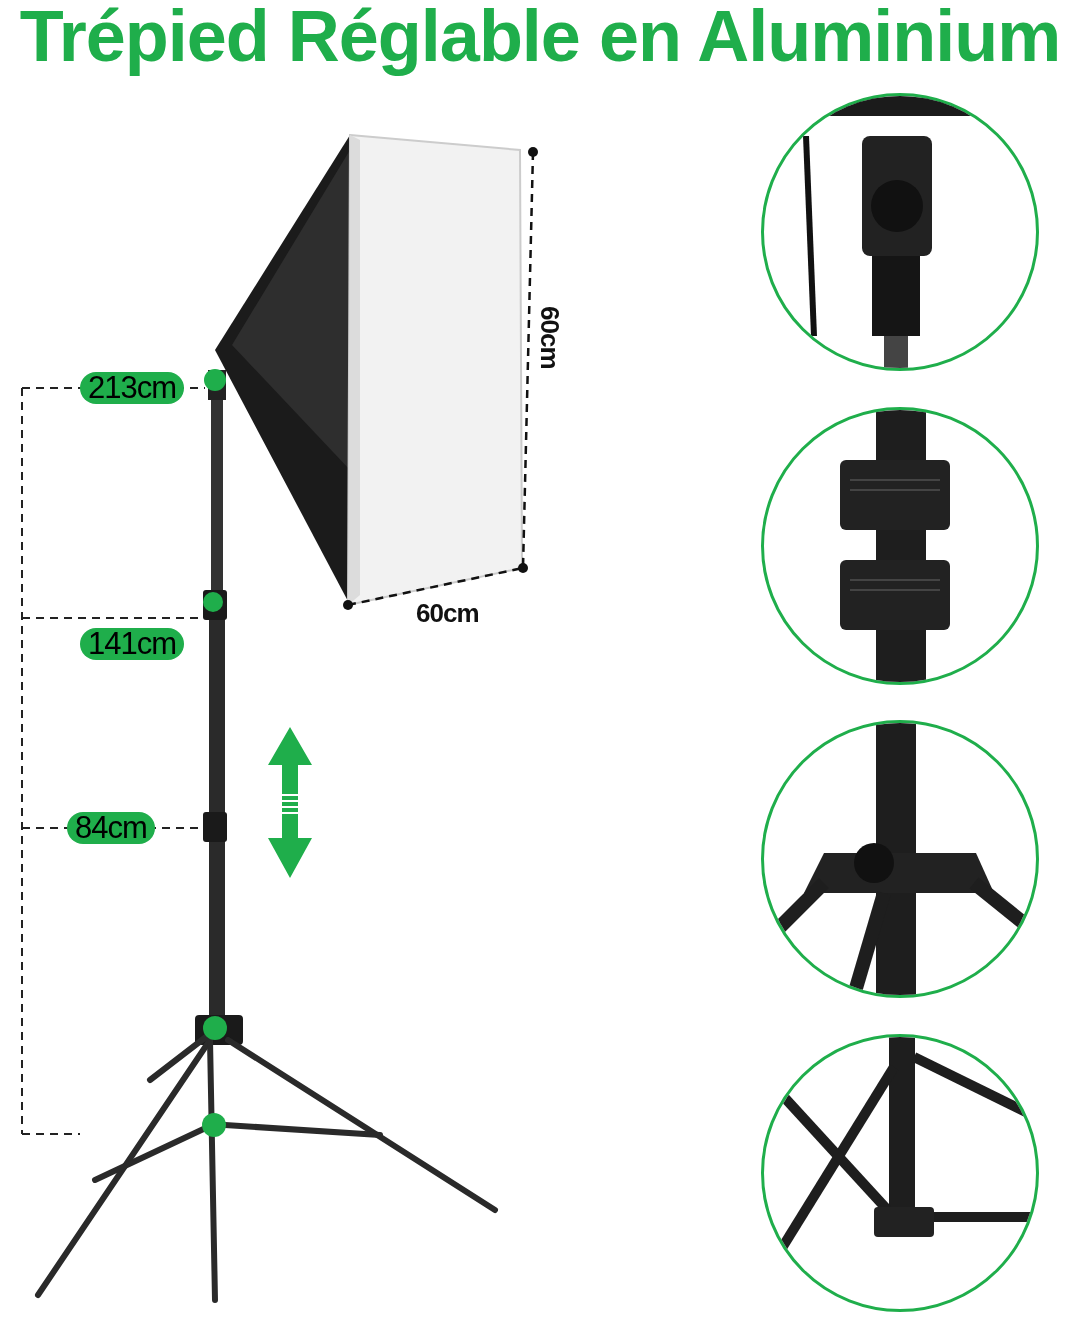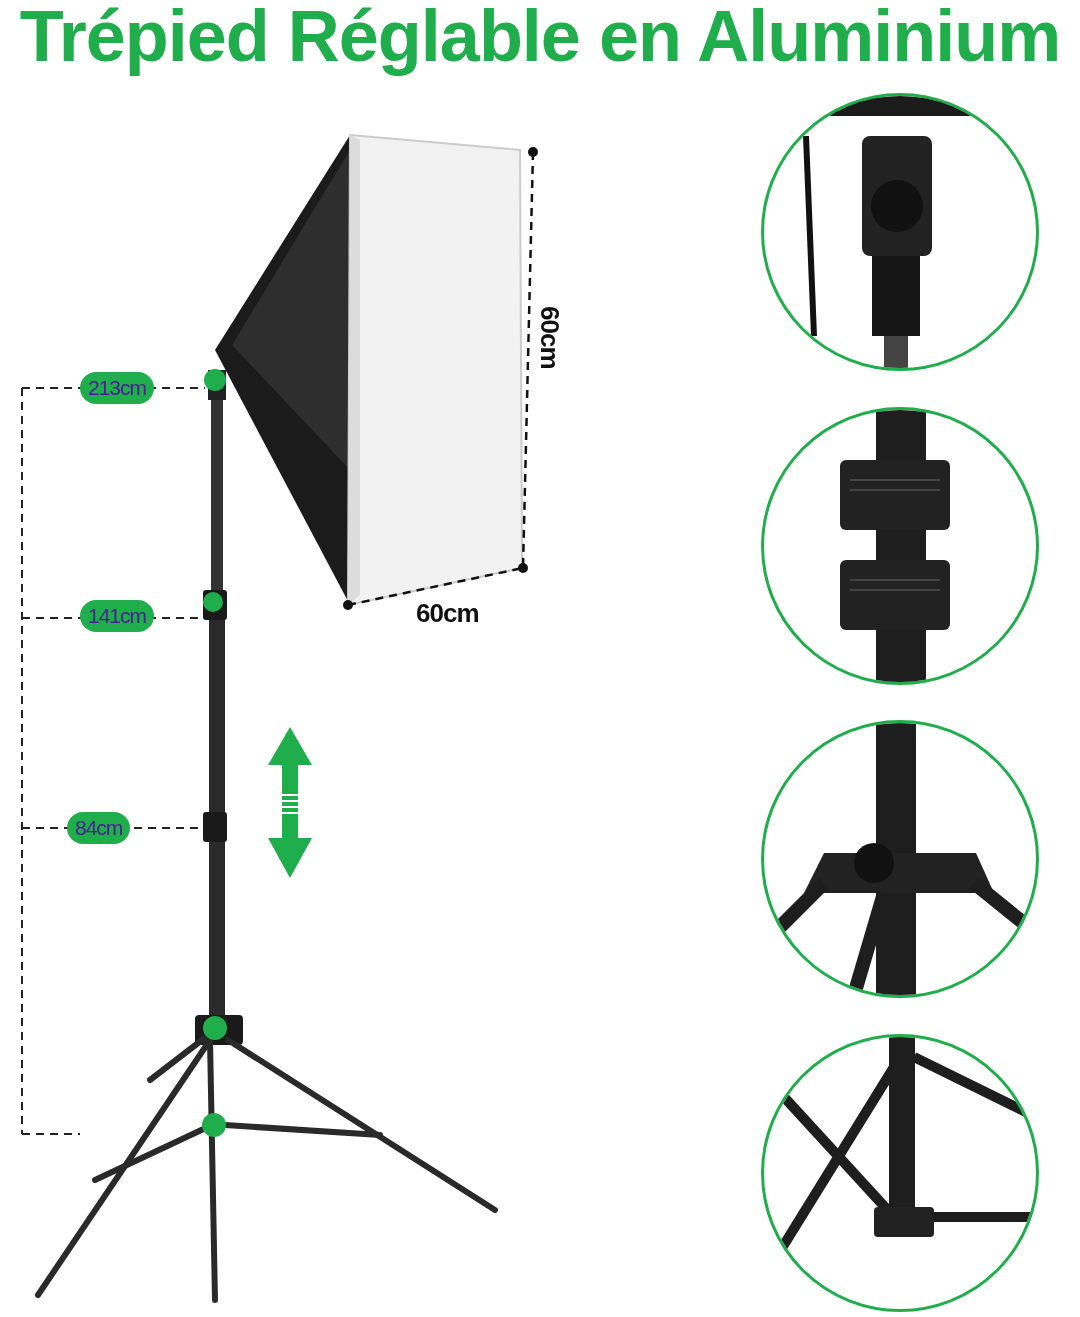--- a/index.html
+++ b/index.html
@@ -1,19 +1,19 @@
 <!DOCTYPE html>
 <html><head>
 <meta charset="utf-8">
 <style>
   html,body{margin:0;padding:0;background:#fff;}
   body{width:1080px;height:1317px;position:relative;overflow:hidden;font-family:"Liberation Sans",sans-serif;}
   .title{position:absolute;left:0;top:-4px;width:1080px;text-align:center;font-weight:bold;font-size:72px;color:#1fae4b;letter-spacing:-1px;line-height:80px;white-space:nowrap;}
   .scene{position:absolute;left:0;top:0;}
-  .pill{position:absolute;background:#1fae4b;color:#4c1d95;font-size:21px;border-radius:16px;padding:0 8px;height:32px;line-height:32px;letter-spacing:-1px;}
+  .pill{position:absolute;background:#1fae4b;color:#000000;font-size:31px;border-radius:16px;padding:0 8px;height:32px;line-height:32px;letter-spacing:-1px;}
   .dim{position:absolute;font-weight:bold;font-size:26px;color:#111;letter-spacing:-1px;}
   .dim-v{transform:rotate(90deg);transform-origin:left top;}
   .circle{position:absolute;width:272px;height:272px;border-radius:50%;border:3px solid #1fae4b;background:#fff;overflow:hidden;}
 </style>
 </head>
 <body>
 
 <div class="title">Trépied Réglable en Aluminium</div>
 
 <svg class="scene" width="1080" height="1317">
@@ -71,21 +71,21 @@
     <g stroke="#fff" stroke-width="2">
         <line x1="280" y1="795" x2="300" y2="795"></line>
         <line x1="280" y1="801" x2="300" y2="801"></line>
         <line x1="280" y1="807" x2="300" y2="807"></line>
         <line x1="280" y1="813" x2="300" y2="813"></line>
       </g>
   </g>
 </svg>
 
 <div class="pill" style="left:80px;top:372px;">213cm</div>
-<div class="pill" style="left:80px;top:600px;">141cm</div>
+<div class="pill" style="left:80px;top:628px;">141cm</div>
 <div class="pill" style="left:67px;top:812px;">84cm</div>
 
 <div class="dim" style="left:416px;top:598px;">60cm</div>
 <div class="dim dim-v" style="left:565px;top:306px;">60cm</div>
 
 <div class="circle" style="left:761px;top:93px;">
   <svg width="272" height="272">
       <polygon points="50,20 250,20 272,80 272,0 50,0" fill="#1b1b1b"></polygon>
       <rect x="98" y="40" width="70" height="120" rx="8" fill="#222"></rect>
       <circle cx="133" cy="110" r="26" fill="#111"></circle>

